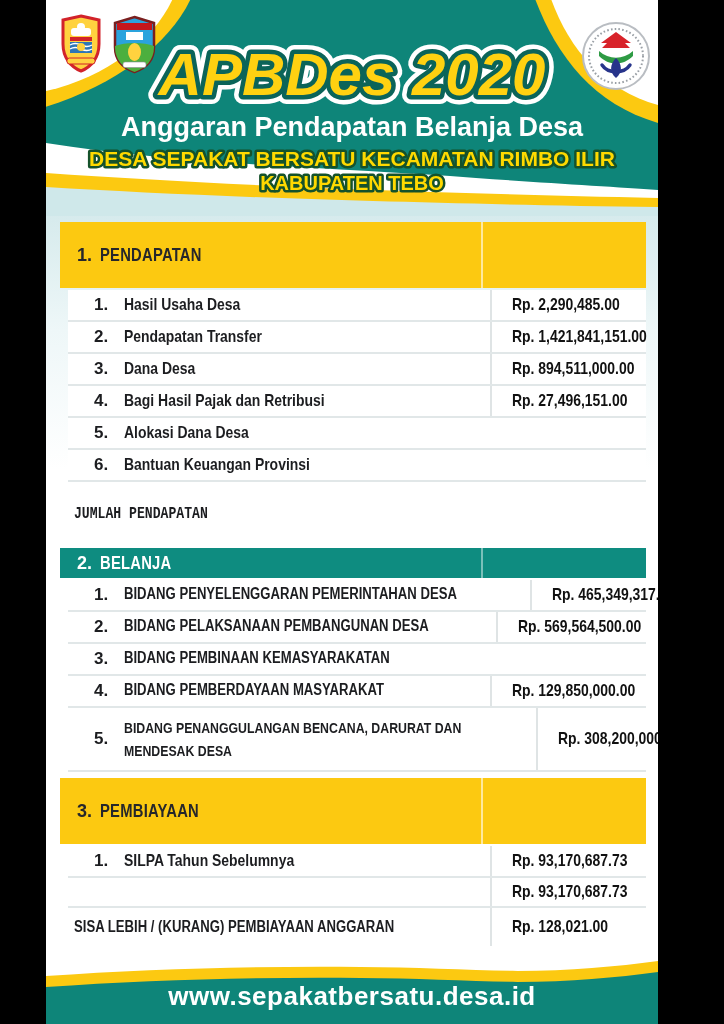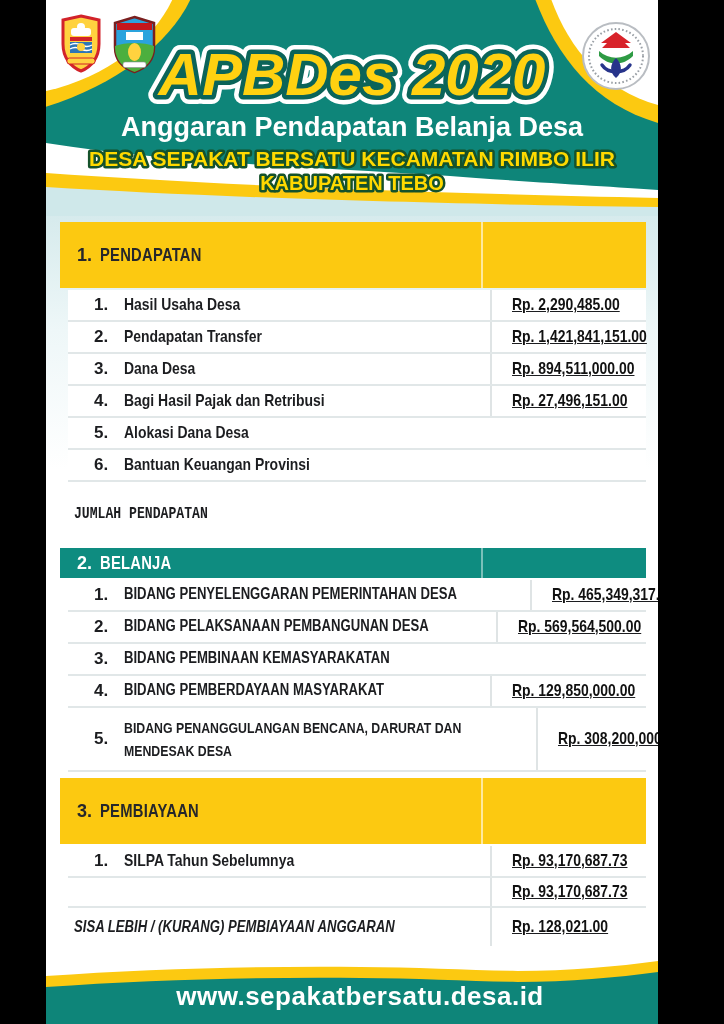--- a/index.html
+++ b/index.html
@@ -26,39 +26,39 @@
   .band.teal .amt{border-left:2px solid rgba(255,255,255,.45);}
   .band.yellow .lab{color:#26272b;}
   .band.teal .lab{color:#ffffff;}
   .band .num{width:23px;font-weight:700;font-size:18px;}
   .band .txt{font-weight:700;font-size:18px;letter-spacing:.3px;}
 
   .row{display:flex;align-items:center;background:#fff;margin-left:8px;
        border-bottom:2px solid #e1e7e8;height:30px;color:#1c1d20;}
   .row .lab{flex:0 0 396px;padding-left:26px;display:flex;align-items:flex-start;}
   .row .amt{flex:1;align-self:stretch;border-left:2px solid #dfe4e5;
-            display:flex;align-items:center;padding-left:20px;text-decoration:underline;}
+            display:flex;align-items:center;padding-left:20px;}
   .row .num{width:30px;font-weight:700;font-size:17px;flex:0 0 30px;}
   .row .txt{font-weight:700;font-size:17px;}
   .row .txt.caps{font-size:16px;}
   .row.tall{height:62px;}
   .row.total{height:64px;border-bottom:none;}
   .row.total .lab{padding-left:6px;flex:0 0 416px;font-family:Liberation Mono, monospace;}
   .row.total2{height:38px;border-bottom:none;}
-  .row.total2 .lab{padding-left:6px;flex:0 0 416px;font-style:italic;}
+  .row.total2 .lab{padding-left:6px;flex:0 0 416px;}
   .row.blank{height:28px;}
   .gap{height:2px;}
   .gap6{height:6px;}
 
   .cx{display:inline-block;transform:scaleX(.82);transform-origin:0 50%;white-space:nowrap;}
   .cx.wrapok{white-space:normal;width:412px;line-height:1.55;}
   .money{font-weight:700;font-size:17px;color:#111;}
 
   
-  .ftr-url{position:absolute;left:8px;bottom:12px;width:612px;text-align:center;
+  .ftr-url{position:absolute;left:0;bottom:12px;width:612px;text-align:center;
            color:#fff;font-weight:700;font-size:26px;letter-spacing:.5px;}
   .ftr-url a{color:#fff;text-decoration:none;}
 </style>
 </head>
 <body>
 
 <div class="poster">
 
   <svg class="hdr-svg" width="612" height="216" viewBox="0 0 612 216">
     <rect x="0" y="0" width="612" height="216" fill="#cfe8ea"></rect>

